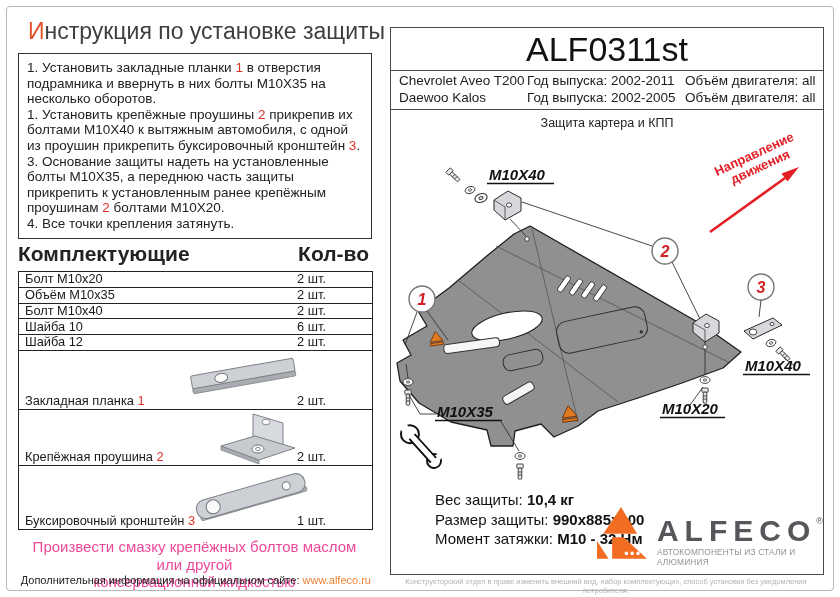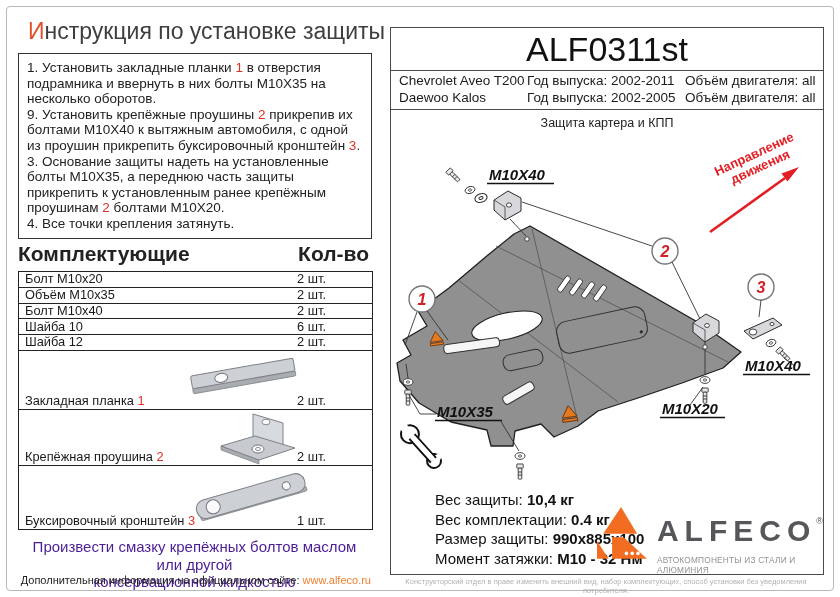--- a/index.html
+++ b/index.html
@@ -18,38 +18,38 @@
   .comp-head .qh{position:absolute;right:2px;top:0;font-size:21px;font-weight:bold;color:#222}
   .comp-table{position:absolute;left:18px;top:271px;width:353px;border:1px solid #222}
   .trow{position:relative;display:flex;border-bottom:1px solid #222;align-items:flex-end}
   .trow:last-child{border-bottom:none}
   .r-s{height:14.8px}.r-a{height:58px}.r-b{height:55px}.r-c{height:63px}
   .cell{font-size:12.8px;line-height:14.5px;padding-top:0.5px}
   .cell.name{flex:0 0 272px;padding-left:6px}
   .cell.qty{flex:1}
   .part-img{position:absolute}
   .warning{position:absolute;left:18px;top:538px;width:353px;text-align:center;
-           color:#4c1d95;font-size:15px;line-height:17.5px}
+           color:#ec4899;font-size:15px;line-height:17.5px}
   .footnote{position:absolute;left:18px;top:574px;width:353px;text-align:right;font-size:11px;color:#222}
   .footnote .link{color:#ef8133;text-decoration:none;cursor:pointer}
 
   
   .panel{position:absolute;left:390px;top:27px;width:432px;height:546px;border:1px solid #4a4a4a}
   .p-title{border-bottom:1px solid #4a4a4a;text-align:center;font-size:34px;padding:2px 0 1px;color:#111}
   .veh-wrap{border-bottom:1px solid #4a4a4a;padding:2px 0 3px}
   .veh{display:grid;grid-template-columns:128px 158px auto;padding-left:8px;font-size:13.5px;line-height:16.5px;color:#1c1c1c}
   .caption{position:absolute;left:0;top:88px;width:100%;text-align:center;font-size:12.5px;color:#222}
   svg.drawing{position:absolute;left:1px;top:106px}
   .specs{position:absolute;left:44px;top:462px;font-size:15px;line-height:19.5px;color:#111;white-space:nowrap}
   .specs b{font-weight:bold}
   .logo{position:absolute;left:206px;top:474px;display:flex;align-items:flex-start}
   .logo-text{margin-left:10px;padding-top:14px}
   .logo-name{font-size:30px;font-weight:bold;color:#55575b;letter-spacing:6px;line-height:30px}
   .logo-reg{font-size:9px;vertical-align:top;color:#55575b}
-  .logo-sub{font-size:8.3px;color:#8f9296;letter-spacing:0.2px;margin-top:9px}
+  .logo-sub{font-size:8.3px;color:#8f9296;letter-spacing:0.2px;margin-top:1px}
   .disclaimer{position:absolute;left:390px;top:577px;width:432px;text-align:center;font-size:7.5px;color:#b3b3b3}
 
   
   .ln{stroke:#333;stroke-width:0.9;fill:none}
   .lbl{font:italic bold 15px "Liberation Sans",sans-serif;fill:#111}
   .ul{stroke:#111;stroke-width:1.3}
   .co circle{fill:#fff;stroke:#777;stroke-width:1.4}
   .co text{font:italic bold 16px "Liberation Sans",sans-serif;fill:#cf2126;text-anchor:middle}
   .dir{font:bold 13px "Liberation Sans",sans-serif;fill:#e31e24;text-anchor:middle}
   .bracket{fill:#d8d8dc;stroke:#2a2a2a;stroke-width:1;stroke-linejoin:round}
@@ -64,21 +64,21 @@
 </head>
 <body>
 
 <div id="app">
   <div class="sheet"></div>
 
   <h1 class="title"><span class="tl">И</span><span>нструкция по установке защиты</span></h1>
 
   <div class="inst-box">
     <div class="inst"><span>1. Установить закладные планки </span><span class="rednum">1</span><span> в отверстия подрамника и ввернуть в них болты М10Х35 на несколько оборотов.</span></div>
-    <div class="inst"><span>9. Установить крепёжные проушины </span><span class="rednum">2</span><span> прикрепив их болтами М10Х40 к вытяжным автомобиля, с одной из проушин прикрепить буксировочный кронштейн </span><span class="rednum">3</span><span>.</span></div>
+    <div class="inst"><span>1. Установить крепёжные проушины </span><span class="rednum">2</span><span> прикрепив их болтами М10Х40 к вытяжным автомобиля, с одной из проушин прикрепить буксировочный кронштейн </span><span class="rednum">3</span><span>.</span></div>
     <div class="inst"><span>3. Основание защиты надеть на установленные болты М10Х35, а переднюю часть защиты прикрепить к установленным ранее крепёжным проушинам </span><span class="rednum">2</span><span> болтами М10Х20.</span></div>
     <div class="inst"><span>4. Все точки крепления затянуть.</span></div>
   </div>
 
   <div class="comp-head">
     <span class="ch">Комплектующие</span>
     <span class="qh">Кол-во</span>
   </div>
 
   <div class="comp-table">
@@ -305,21 +305,20 @@
         <circle cx="0" cy="12" r="7" fill="#fff" stroke="#111" stroke-width="2"></circle>
         <rect x="-4" y="-37" width="8" height="11" fill="#fff"></rect>
         <rect x="4" y="9" width="6" height="6" fill="#fff"></rect>
         <rect x="-3.5" y="-20" width="7" height="30" fill="#fff" stroke="#111" stroke-width="2"></rect>
         <rect x="-2.5" y="-21.5" width="5" height="33" fill="#fff"></rect>
       </g>
     </svg>
 
     <div class="specs">
       <div><span>Вес защиты: </span><b>10,4 кг</b></div>
-      <div><span>Вес комплектации: </span><b>0.4 кг</b></div>
       <div><span>Размер защиты: </span><b>990x885x100</b></div>
       <div><span>Момент затяжки: </span><b>М10 - 32 Нм</b></div>
     </div>
 
     <div class="logo">
       <svg width="56" height="60" viewBox="0 0 56 60">
         <polygon points="27,2 7,32 45,32" fill="#f26d22"></polygon>
         <polygon points="0,40 13,60 0,60" fill="#f26d22"></polygon>
         <polygon points="17,36 30,36 56,60 17,60" fill="#f26d22"></polygon>
         <circle cx="33" cy="54" r="2" fill="#fff"></circle>

